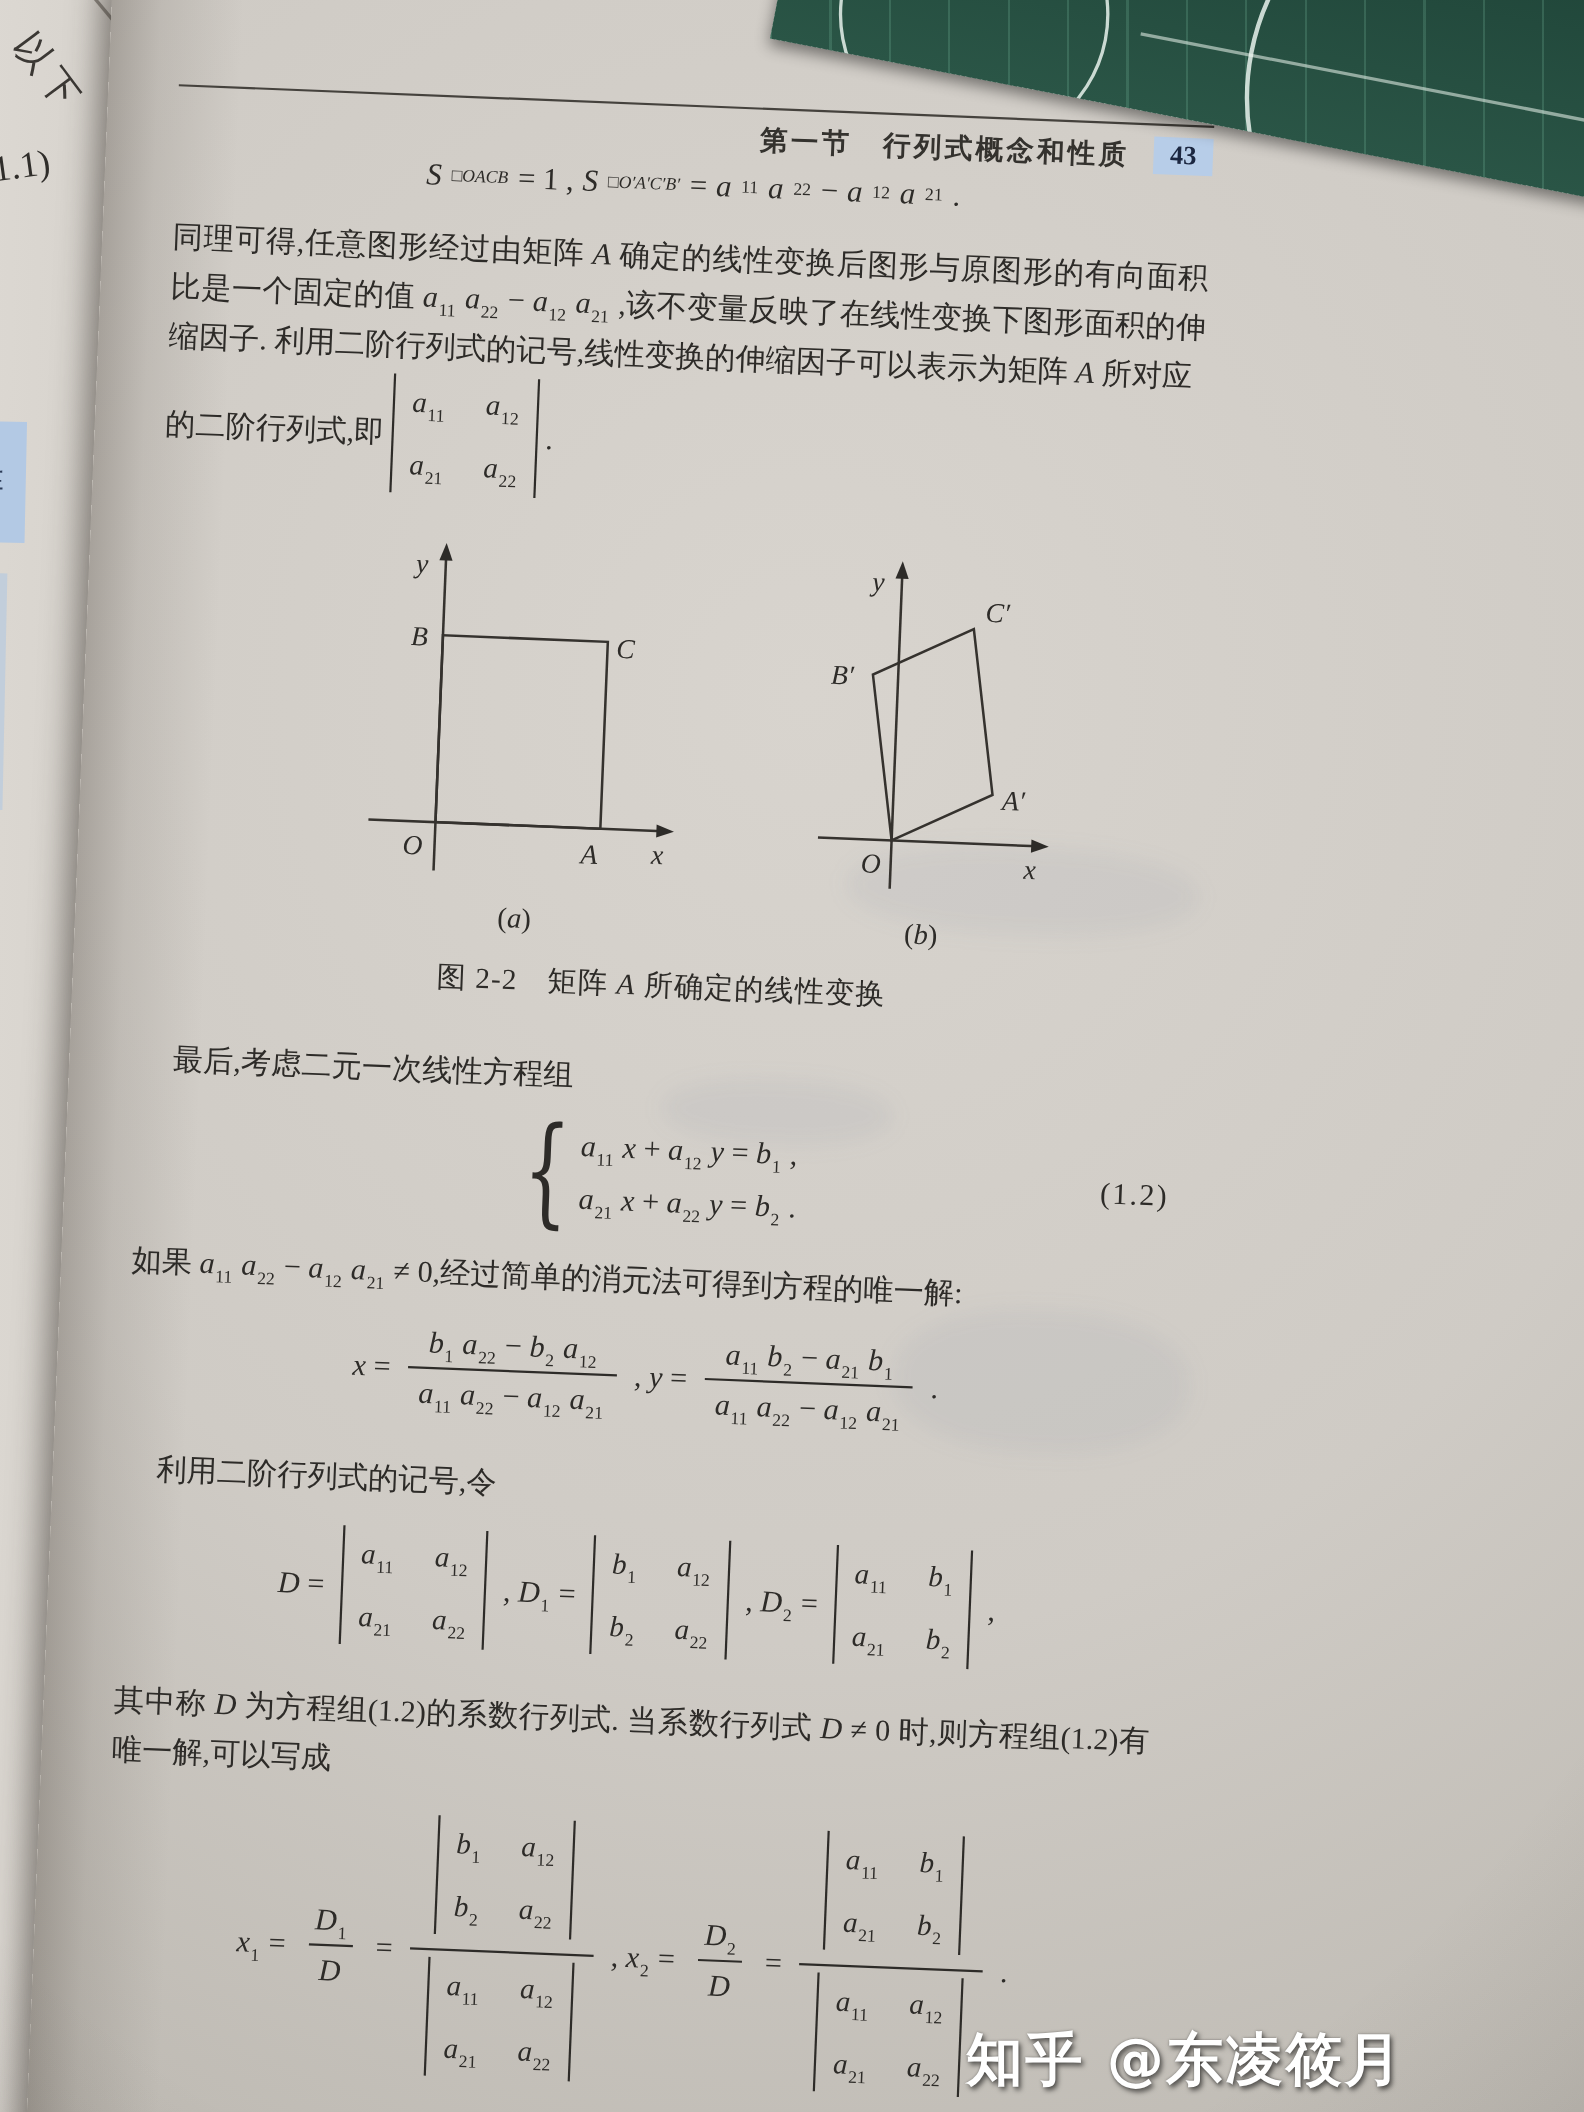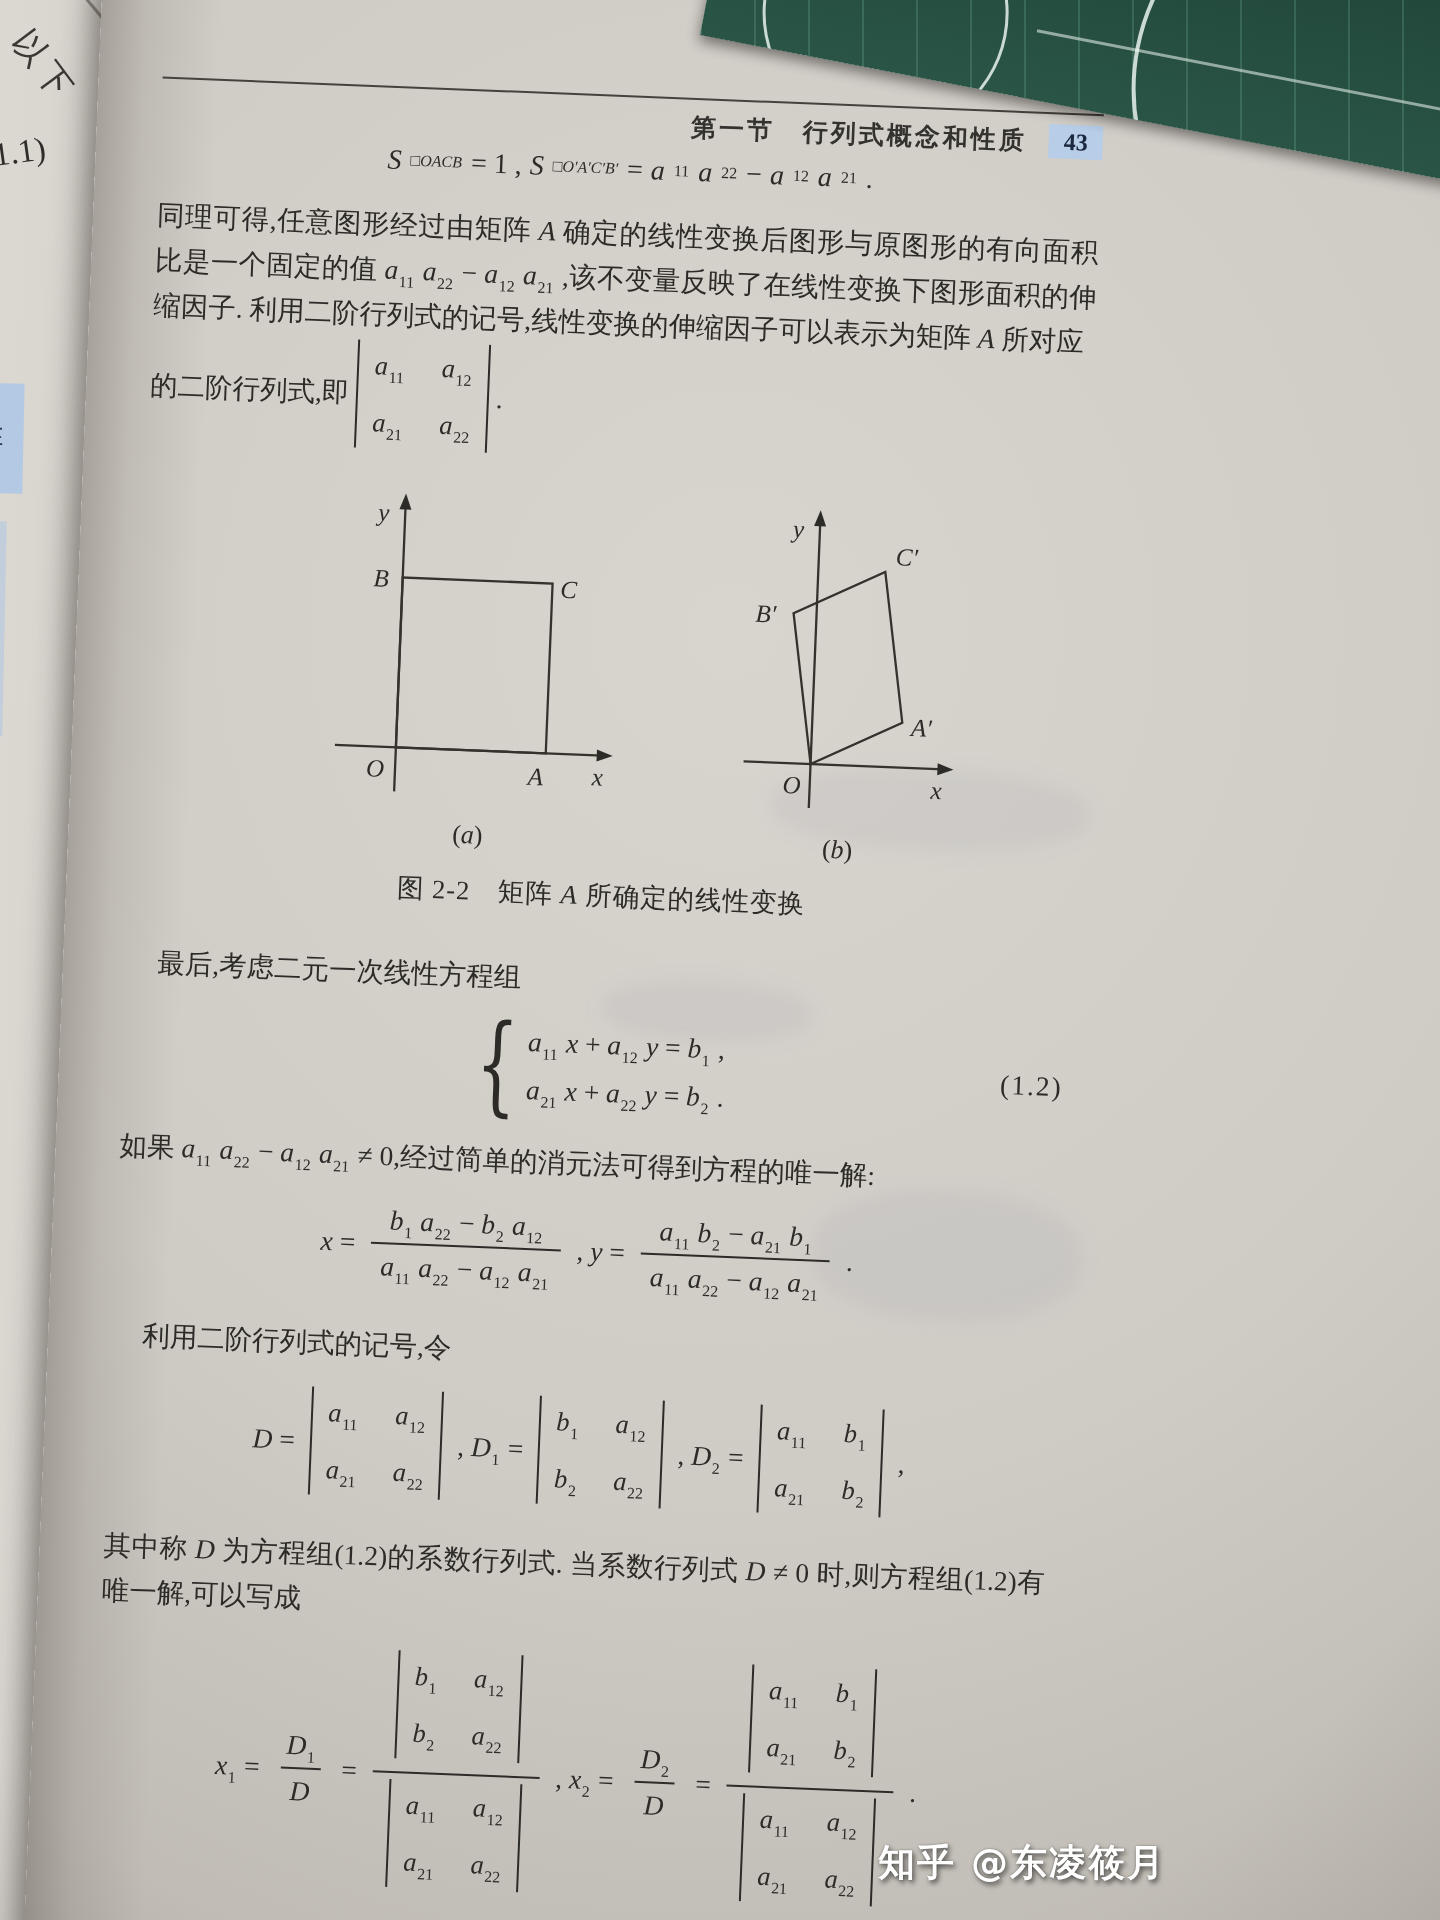--- a/index.html
+++ b/index.html
@@ -91,21 +91,21 @@
   .figcap{font-size:26px;margin-top:14px;}
   .figtitle{text-align:center;font-size:26.5px;margin-top:22px;letter-spacing:1px;}
   svg .stroke{stroke:#35322e;stroke-width:2.3;fill:none;}
   svg .fillhead{fill:#2d2b28;stroke:none;}
   svg text{font-family:"Liberation Serif","DejaVu Serif",serif;font-style:italic;
     font-size:25px;fill:#2d2b28;}
   .mt26{margin-top:26px;} .mt30{margin-top:30px;} .mt40{margin-top:40px;}
   .mt44{margin-top:44px;} .mt36{margin-top:36px;} .mt22{margin-top:22px;}
   
   .wm{position:absolute;left:878px;top:1838px;z-index:12;
-    font-family:"DejaVu Sans","Liberation Sans",sans-serif;font-weight:bold;font-size:37px;
+    font-family:"DejaVu Sans","Liberation Sans",sans-serif;font-weight:bold;font-size:52px;
     color:#ffffff;text-shadow:2px 3px 5px rgba(0,0,0,.6),0 0 2px rgba(0,0,0,.35);letter-spacing:2px;}
   .vignette{position:absolute;inset:0;z-index:10;pointer-events:none;
     background:radial-gradient(130% 120% at 45% 40%, transparent 55%, rgba(35,30,25,.16) 78%, rgba(22,18,14,.5) 100%);}
 </style>
 </head>
 <body>
 
 <div>
 
   <div class="leftpage">

